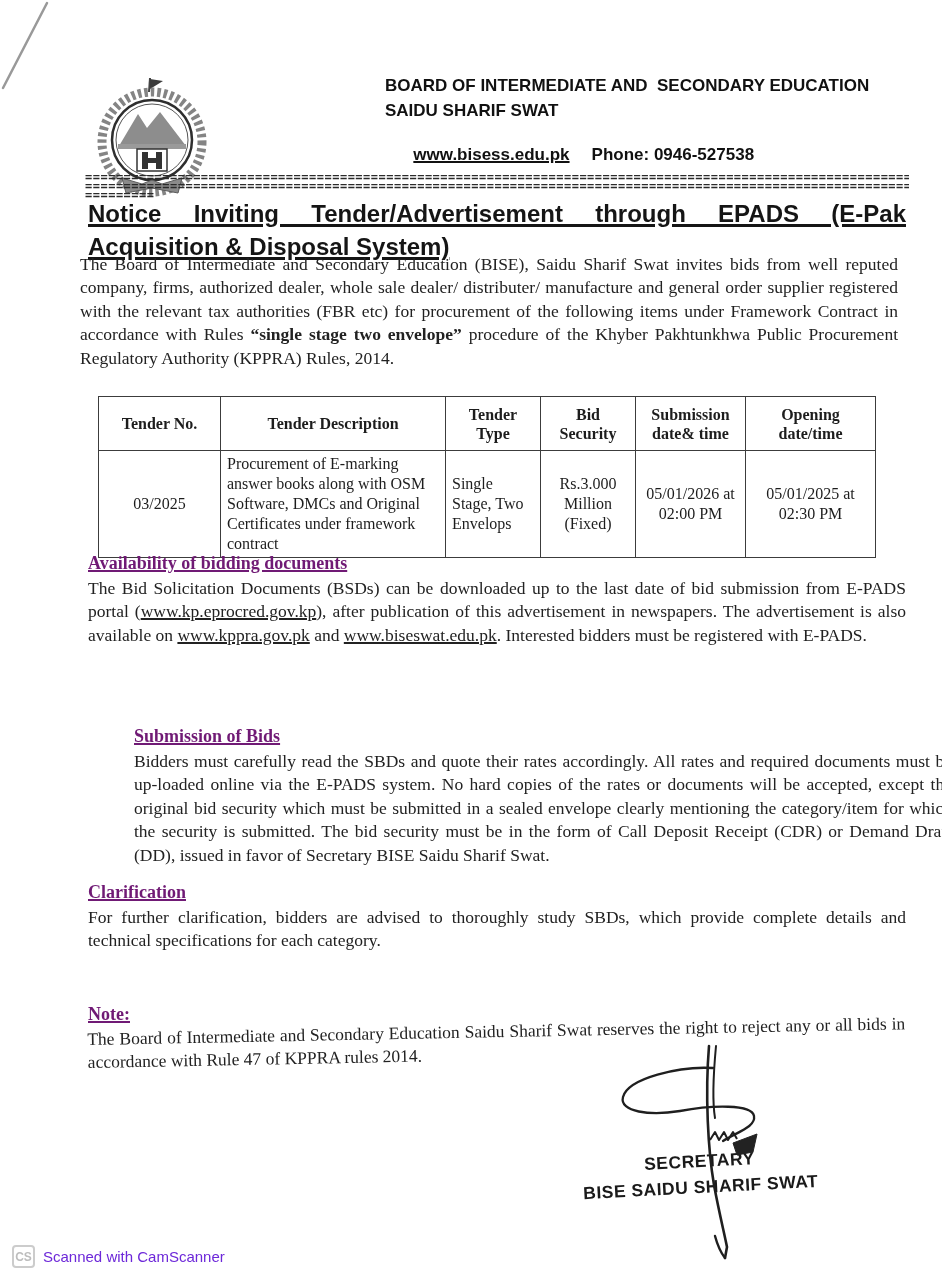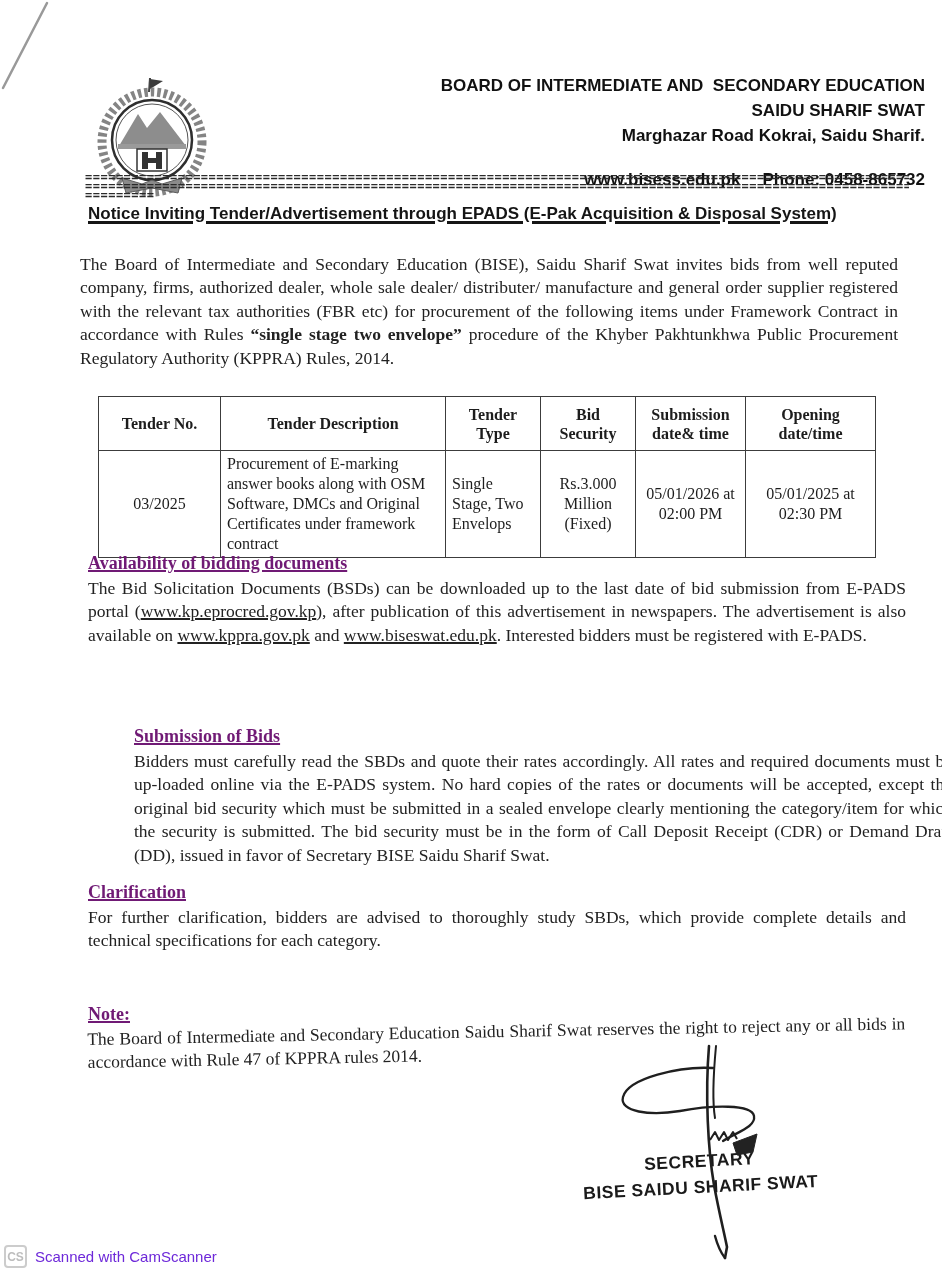--- a/index.html
+++ b/index.html
@@ -14,38 +14,38 @@
   }
   .overlay {
     position: absolute; left: 0; top: 0; width: 942px; height: 1280px;
     pointer-events: none; z-index: 5;
   }
   
   .logo { position: absolute; left: 93px; top: 76px; }
   .hdr-text {
     position: absolute; left: 385px; top: 76px; width: 540px;
     font-family: "Liberation Sans", sans-serif;
-    font-weight: bold; font-size: 17px; color: #111; text-align: right;
+    font-weight: bold; font-size: 17px; color: #111;
   }
   .hdr-text > div { margin-bottom: 6px; line-height: 19px; white-space: pre-wrap; }
-  .hdr-contact span.u { text-decoration-thickness: 2px; margin-right: 22px; }
+  .hdr-contact span.u { text-decoration: underline; text-decoration-thickness: 2px; margin-right: 22px; }
   
   .sep {
     position: absolute; left: 85px; top: 173px; width: 824px;
     font-family: "DejaVu Sans Mono", monospace;
     font-weight: bold; font-size: 12px; line-height: 9px;
     letter-spacing: 0.5px; color: #2a2a2a;
     white-space: nowrap; overflow: hidden;
   }
   .sep .frag { letter-spacing: 0.5px; }
   
   .title {
     position: absolute; left: 88px; top: 197px; width: 818px;
     font-family: "Liberation Sans", sans-serif;
-    font-size: 17px; font-weight: bold; color: #151515;
+    font-size: 24px; font-weight: bold; color: #151515;
     line-height: 33px; text-align: justify;
     text-decoration: underline; text-decoration-thickness: 2.5px;
   }
   .body-par {
     font-size: 17.5px; line-height: 23.4px; color: #222;
     text-align: justify;
   }
   .intro { position: absolute; left: 80px; top: 253px; width: 818px; }
   
   table.tender {
@@ -78,21 +78,21 @@
   .sig-text {
     position: absolute; left: 580px; top: 1148px; width: 240px;
     font-family: "Liberation Sans", sans-serif;
     font-weight: bold; font-size: 17.5px; color: #1a1a1a;
     text-align: center; letter-spacing: 0.5px;
     transform: rotate(-3deg); line-height: 26px;
     z-index: 2;
   }
   
   .footer {
-    position: absolute; left: 4px; top: 1245px;
+    position: absolute; left: 12px; top: 1245px;
     display: flex; align-items: center; gap: 8px;
     font-family: "Liberation Sans", sans-serif;
   }
   .cs-badge {
     width: 23px; height: 23px; border: 2px solid #cccccc; border-radius: 4px;
     color: #bdbdbd; font-size: 12px; font-weight: bold;
     display: flex; align-items: center; justify-content: center;
   }
   .cs-label { color: #6d28d9; font-size: 15px; }
 </style>
@@ -126,23 +126,22 @@
     <rect x="44" y="73" width="30" height="22" fill="#ffffff" stroke="#333" stroke-width="1.5"></rect>
     <rect x="49" y="76" width="6" height="17" fill="#333"></rect>
     <rect x="63" y="76" width="6" height="17" fill="#333"></rect>
     <rect x="53" y="82" width="12" height="5" fill="#333"></rect>
     <path d="M 29 102 L 49 108 L 59 104 L 69 108 L 89 102 L 85 117 L 59 112 L 33 117 Z" fill="#8a8a8a" stroke="#5c5c5c" stroke-width="1"></path>
   </svg>
 
   <div class="hdr-text">
     <div>BOARD OF INTERMEDIATE AND  SECONDARY EDUCATION</div>
     <div>SAIDU SHARIF SWAT</div>
-    <div>Marghazar Road Kokrai, Saidu Sharif.</div>
     <div class="hdr-contact">
-      <span class="u">www.bisess.edu.pk</span><span>Phone: 0458-865732</span>
+      <span class="u">www.bisess.edu.pk</span><span>Phone: 0946-527538</span>
     </div>
   </div>
 
   <div class="sep">
     <div>==============================================================================================================</div>
     <div>==============================================================================================================</div>
     <div class="frag">=========</div>
   </div>
 
   <h1 class="title">Notice Inviting Tender/Advertisement through EPADS (E-Pak Acquisition &amp; Disposal System)</h1>

